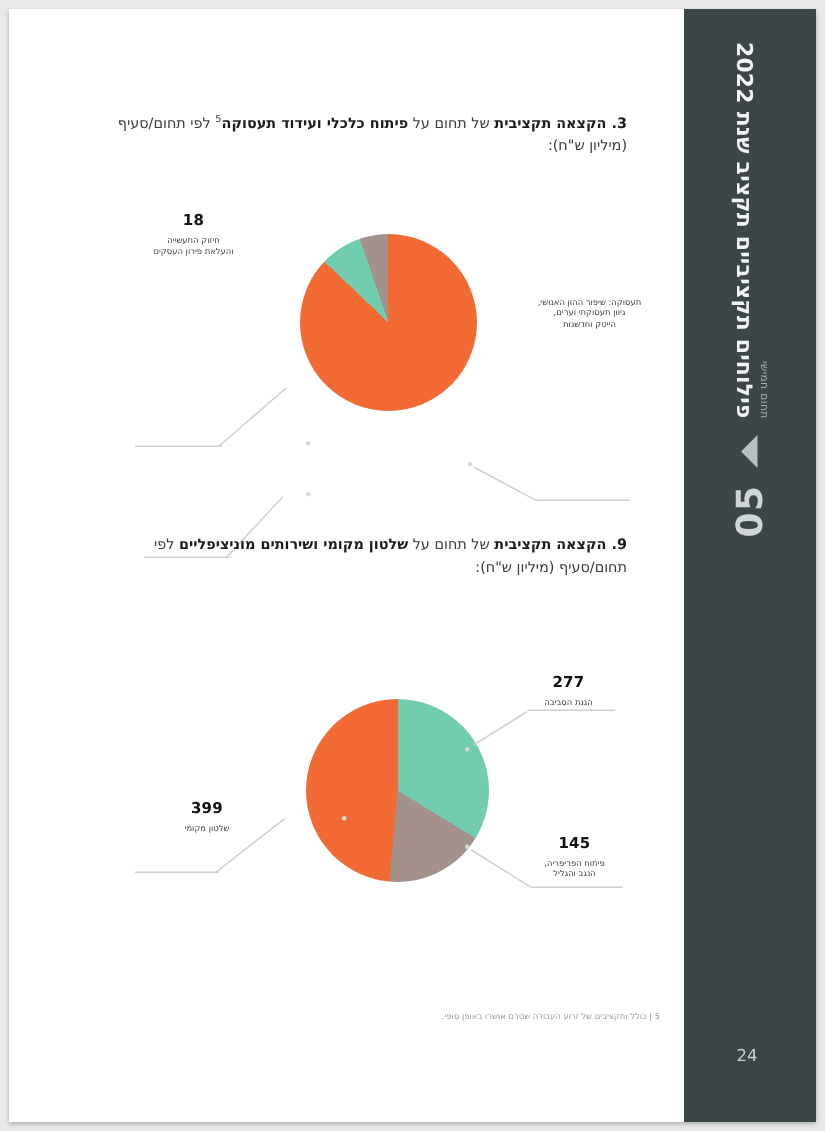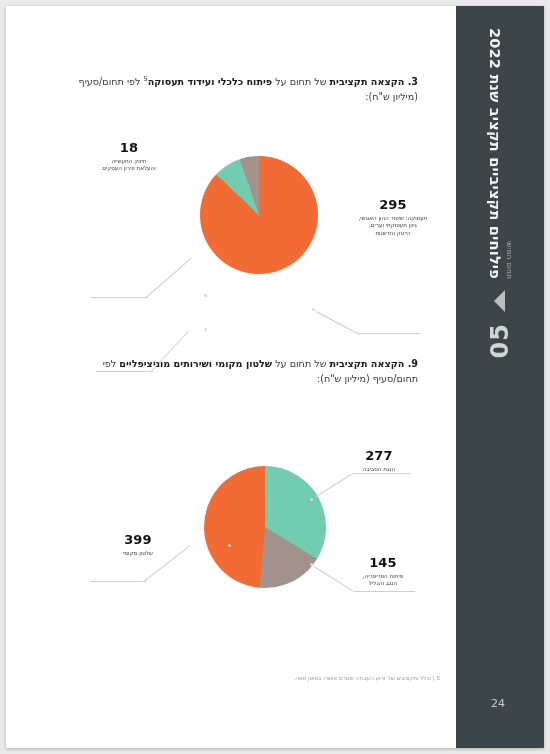--- a/index.html
+++ b/index.html
@@ -65,21 +65,21 @@
   }
   .heading b{font-weight:700;color:#1b1b1b;}
   .heading sup{font-size:6.5px;vertical-align:super;}
   
   .chart{position:absolute;}
   .pie{position:absolute;border-radius:50%;}
   .lbl{
     position:absolute;direction:rtl;text-align:center;
     color:#2a2a2a;
   }
-  .lbl .num{font-size:13px;font-weight:700;line-height:16px;color:#111;letter-spacing:.2px;}
+  .lbl .num{font-size:10px;font-weight:700;line-height:16px;color:#111;letter-spacing:.2px;}
   .lbl .desc{font-size:5.6px;line-height:7.4px;color:#3b3b3b;margin-top:2px;}
   .leader{position:absolute;background:#cfcfcf;height:1px;transform-origin:left center;}
   .dot{position:absolute;width:3px;height:3px;border-radius:50%;background:#d8d8d8;}
   
   .footnote{
     position:absolute;direction:rtl;text-align:right;
     font-size:5.6px;color:#9a9a9a;line-height:9px;
   }
 </style>
 </head>
@@ -115,21 +115,20 @@
       <div class="lbl" style="left:52px;top:14px;width:98px;">
         <div class="num">18</div>
         <div class="desc">
           <div>חיזוק התעשייה</div>
           <div>והעלאת פירון העסקים</div>
         </div>
       </div>
 
 
       <div class="lbl" style="left:306px;top:71px;width:118px;">
-        <div class="num">295</div>
         <div class="desc">
           <div>תעסוקה: שיפור ההון האנושי,</div>
           <div>גיוון תעסוקתי וערים,</div>
           <div>הייטק וחדשנות</div>
         </div>
       </div>
     </div>
 
     <div class="heading" style="right:38px;top:350px;width:350px;">
       <b>9. הקצאה תקציבית</b><span> של תחום על </span><b>שלטון מקומי ושירותים מוניציפליים</b><span> לפי תחום/סעיף (מיליון ש"ח):</span>

